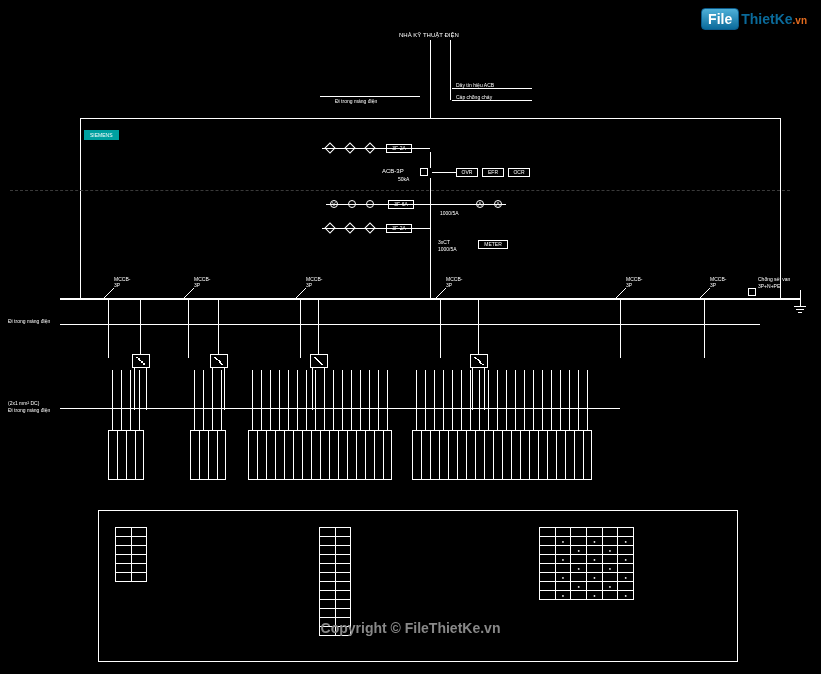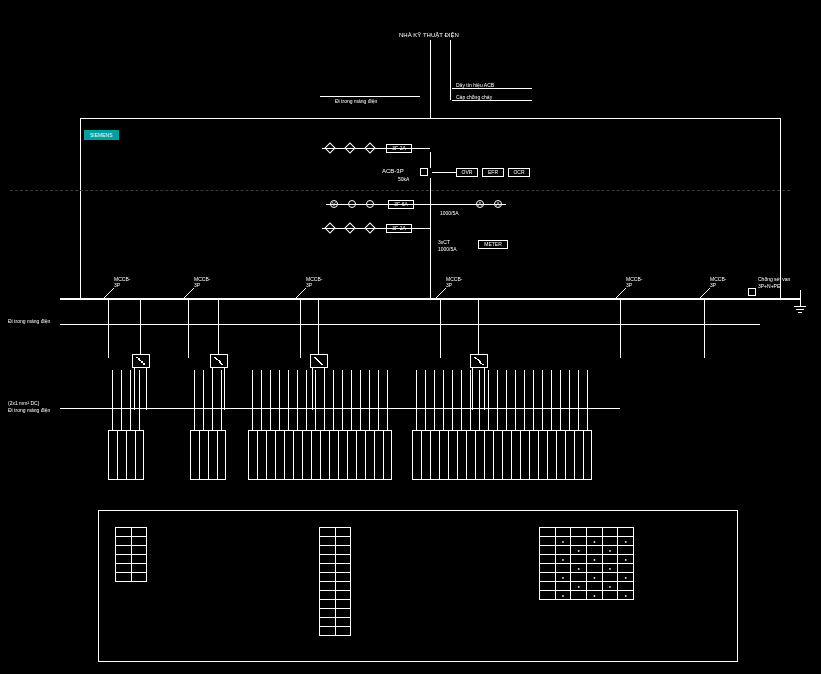--- a/index.html
+++ b/index.html
@@ -29,20 +29,23 @@
   .table-wrap { position: absolute; border: 1px solid #fff; }
   .tbl { border-collapse: collapse; font-size: 4px; color: #fff; }
   .tbl td, .tbl th { border: 1px solid #fff; padding: 1px 4px; height: 9px; }
   .ct-sym { position: absolute; width: 8px; height: 8px; border: 1px solid #fff; transform: rotate(45deg); }
 </style>
 </head>
 <body>
 
 <div class="canvas">
 
+  <div class="logo">
+    <span class="logo-box">File</span><span class="logo-tk">ThietKe</span><span class="logo-vn">.vn</span>
+  </div>
 
   <div class="text" style="left:399px; top:32px;">NHÀ KỸ THUẬT ĐIỆN</div>
 
   <div class="line" style="left:430px; top:40px; width:1px; height:78px;"></div>
   <div class="line" style="left:450px; top:40px; width:1px; height:60px;"></div>
 
   <div class="line" style="left:320px; top:96px; width:100px; height:1px;"></div>
   <div class="text text-sm" style="left:335px; top:98px;">Đi trong máng điện</div>
   <div class="line" style="left:452px; top:88px; width:80px; height:1px;"></div>
   <div class="text text-sm" style="left:456px; top:82px;">Dây tín hiệu ACB</div>
@@ -432,13 +435,14 @@
               <td>&nbsp;&nbsp;&nbsp;&nbsp;&nbsp;&nbsp;</td>
               <td style="text-align: center;">●</td>
               <td>&nbsp;&nbsp;&nbsp;&nbsp;&nbsp;&nbsp;</td>
               <td style="text-align: center;">●</td>
             </tr>
           </tbody>
         </table>
     </div>
   </div>
 
+  <div class="watermark">Copyright © FileThietKe.vn</div>
 </div>
 
 </body></html>

